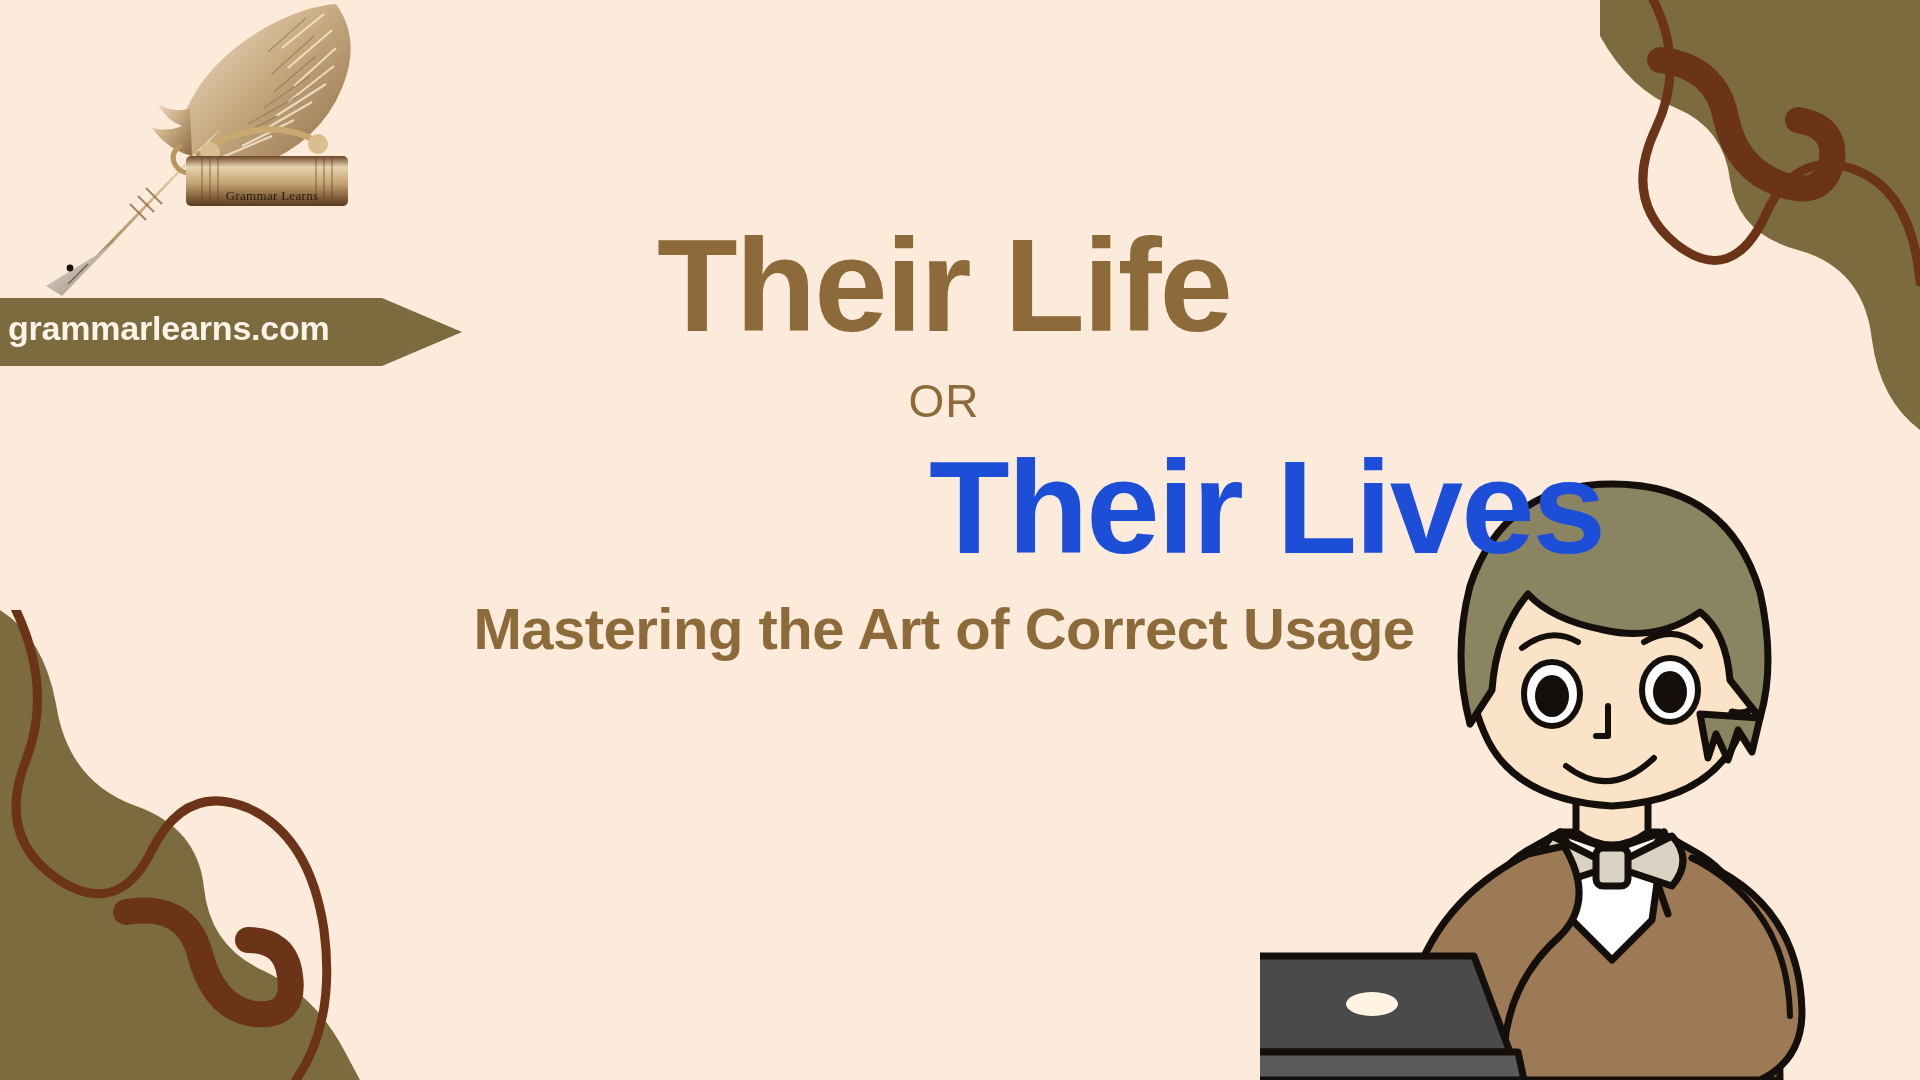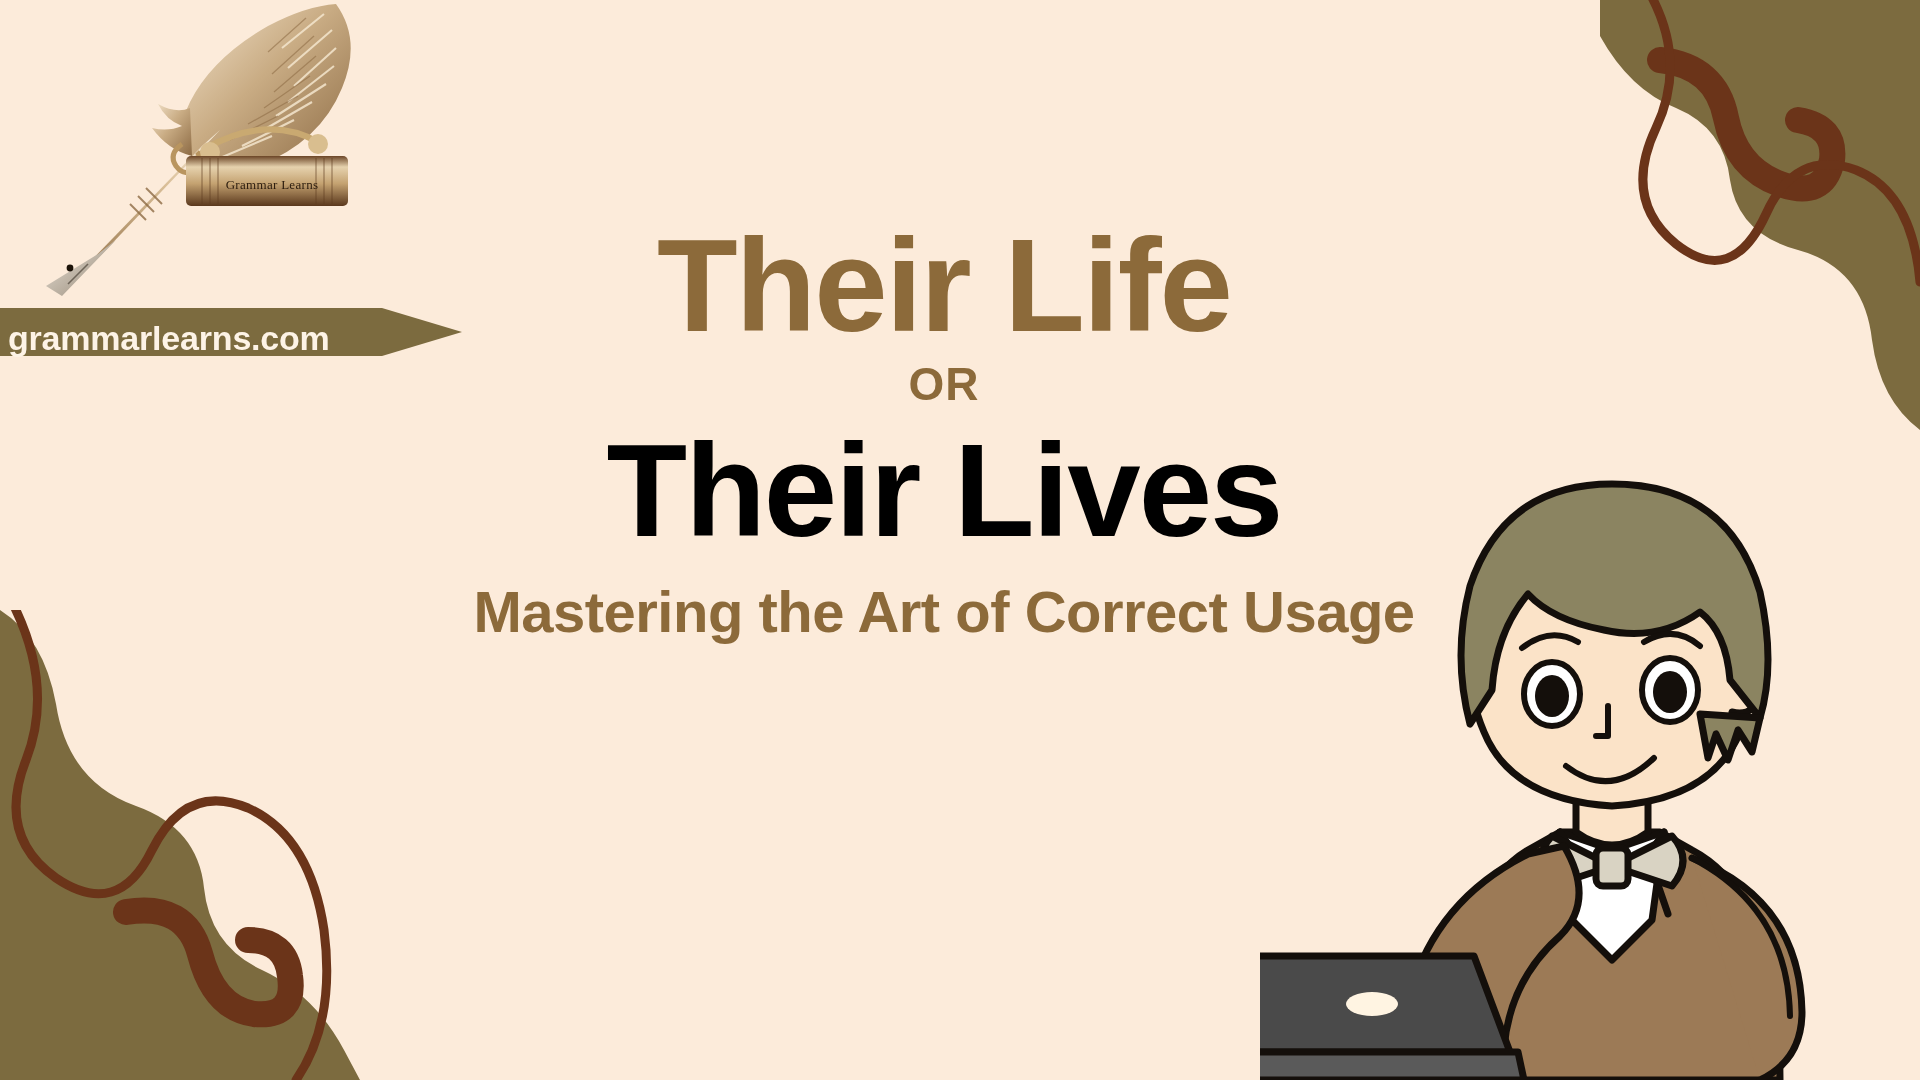--- a/index.html
+++ b/index.html
@@ -21,36 +21,36 @@
   #deco-bottom-left { bottom:0; left:0; width:460px; height:470px; }
 
   
   #quill-logo {
     position:absolute;
     left:6px; top:-4px;
     width:380px; height:330px;
   }
   #pen-engraving-text {
     position:absolute;
-    left:212px; top:177px;
+    left:212px; top:188px;
     width:120px;
     text-align:center;
     font-family:"Liberation Serif", serif;
     font-size:13px;
     color:#2b1c0e;
     letter-spacing:.3px;
     white-space:nowrap;
     z-index:6;
   }
 
   
   #url-banner {
     position:absolute;
-    left:0; top:308px;
-    width:462px; height:48px;
+    left:0; top:298px;
+    width:462px; height:68px;
     z-index:7;
   }
   #url-banner-shape {
     position:absolute; inset:0;
     background:#7C6B3F;
     clip-path: polygon(0 0, 382px 0, 462px 50%, 382px 100%, 0 100%);
   }
   #url-banner-text {
     position:absolute;
     left:8px; top:0;
@@ -73,35 +73,36 @@
   }
   #title-primary {
     font-size:132px;
     font-weight:bold;
     color:#8C6A3A;
     line-height:1.0;
     letter-spacing:-2px;
     white-space:nowrap;
   }
   #title-conjunction {
-    margin-top:9px;
+    margin-top:26px;
     font-size:46px;
-    font-weight:bold;
+    font-weight:normal;
     color:#8C6A3A;
     letter-spacing:1px;
     line-height:1;
   }
   #title-secondary {
     margin-top:18px;
     font-size:132px;
     font-weight:bold;
-    color:#000000;
+    color:#1d4ed8;
     line-height:1.0;
     letter-spacing:-2px;
     white-space:nowrap;
+    text-align:right;
   }
   #subtitle {
     margin-top:25px;
     font-size:58px;
     font-weight:bold;
     color:#8C6A3A;
     line-height:1.05;
     letter-spacing:-0.5px;
     white-space:nowrap;
   }

